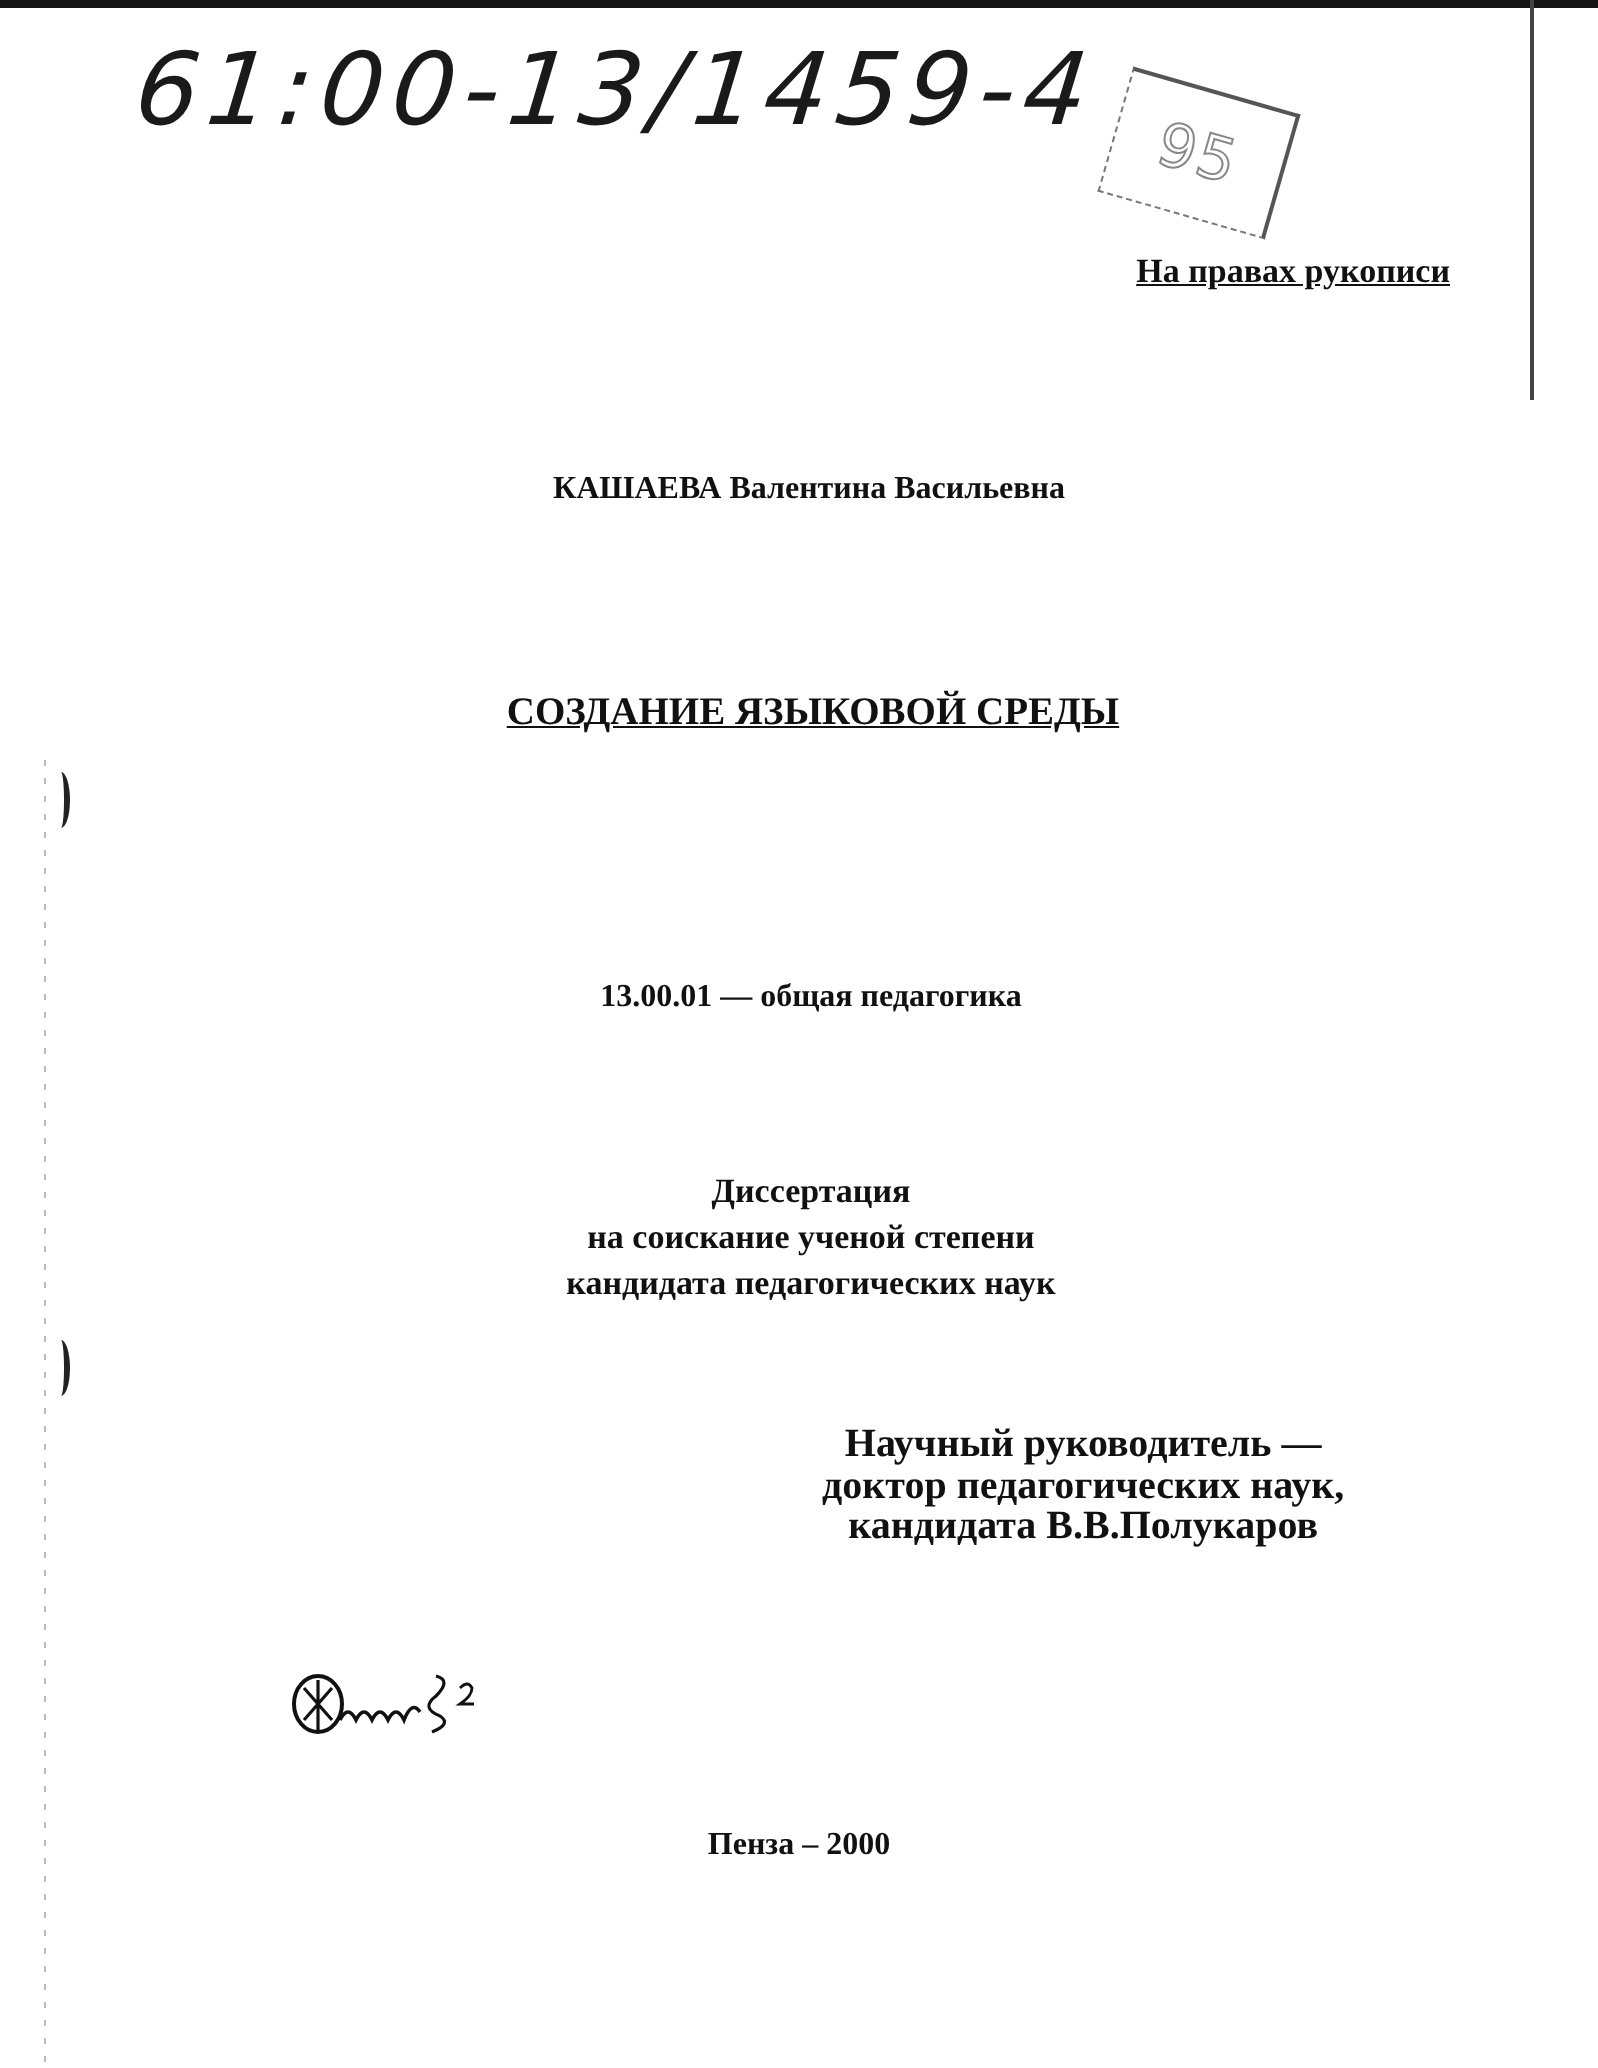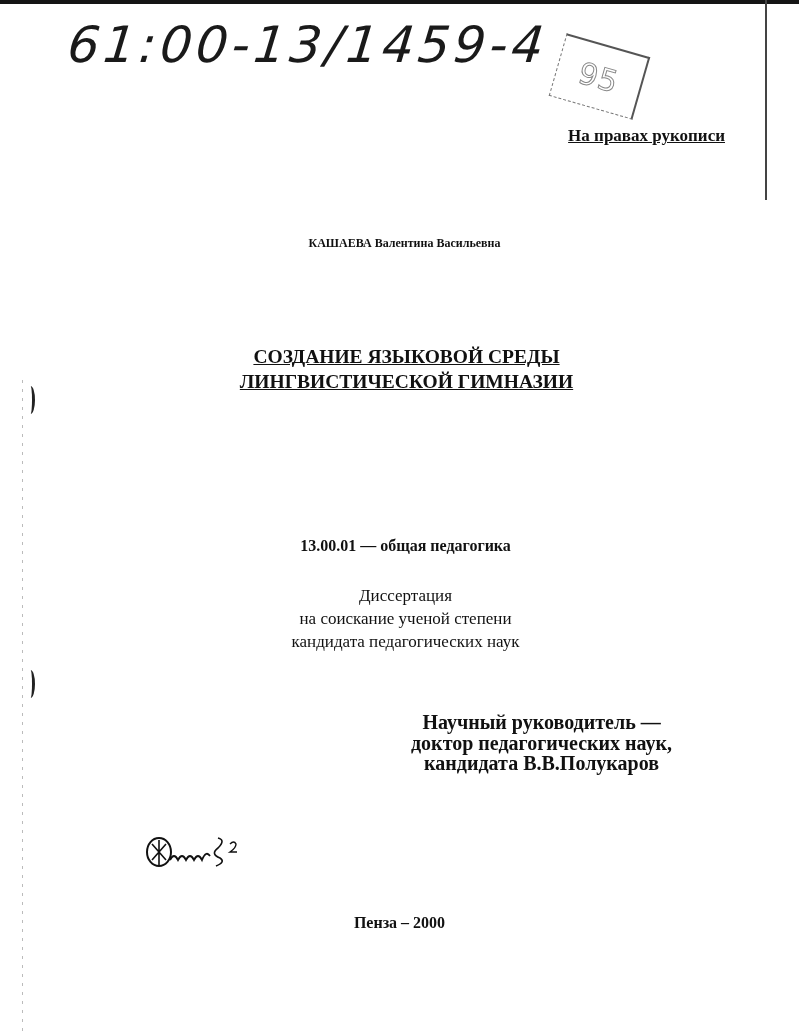--- a/index.html
+++ b/index.html
@@ -21,24 +21,24 @@
     }
     .stamp {
       position: absolute; left: 556px; top: 44px; width: 84px; height: 62px;
       border: 1px dashed #777; border-top: 2px solid #555; border-right: 2px solid #555;
       transform: rotate(16deg);
       display: flex; align-items: center; justify-content: center;
     }
     .stamp span { font-family: "DejaVu Sans", sans-serif; font-size: 30px; color: #ffffff;
       -webkit-text-stroke: 1px #888; letter-spacing: 1px; }
     .rights { position: absolute; right: 74px; top: 126px; font-size: 17px; font-weight: bold; text-decoration: underline; }
-    .author { position: absolute; left: 0; width: 799px; top: 236px; text-align: center; font-size: 12px; font-weight: bold; padding-left: 10px; box-sizing: border-box; }
+    .author { position: absolute; left: 0; width: 799px; top: 236px; text-align: center; font-size: 16px; font-weight: bold; padding-left: 10px; box-sizing: border-box; }
     .title { position: absolute; left: 0; width: 799px; top: 344px; text-align: center; font-size: 19.5px; font-weight: bold; line-height: 25px; padding-left: 14px; box-sizing: border-box; text-decoration: underline; }
-    .specialty { position: absolute; left: 0; width: 799px; top: 490px; text-align: center; font-size: 16px; font-weight: bold; padding-left: 12px; box-sizing: border-box; margin-top: 47px; }
-    .degree { position: absolute; left: 0; width: 799px; top: 584px; text-align: center; font-size: 17px; font-weight: normal; line-height: 23px; padding-left: 12px; box-sizing: border-box; }
+    .specialty { position: absolute; left: 0; width: 799px; top: 490px; text-align: center; font-size: 16px; font-weight: bold; padding-left: 12px; box-sizing: border-box; }
+    .degree { position: absolute; left: 0; width: 799px; top: 584px; text-align: center; font-size: 17px; font-weight: bold; line-height: 23px; padding-left: 12px; box-sizing: border-box; }
     .supervisor { position: absolute; left: 411px; top: 712px; font-size: 20px; font-weight: bold; line-height: 20.5px; text-align: center; }
     .signature { position: absolute; left: 142px; top: 830px; }
     .city { position: absolute; left: 0; width: 799px; top: 914px; text-align: center; font-size: 16px; font-weight: bold; box-sizing: border-box; }
     .line { display: block; }
   </style>
 </head>
 <body>
 
 <div class="top-edge"></div>
 <div class="right-edge"></div>
@@ -51,21 +51,20 @@
 <div class="stamp">
   <span>95</span>
 </div>
 
 <div class="rights">На правах рукописи</div>
 
 <div class="author">КАШАЕВА Валентина Васильевна</div>
 
 <div class="title">
   <span class="line">СОЗДАНИЕ ЯЗЫКОВОЙ СРЕДЫ</span>
-  <span class="line">ЛИНГВИСТИЧЕСКОЙ ГИМНАЗИИ</span>
 </div>
 
 <div class="specialty">13.00.01 — общая педагогика</div>
 
 <div class="degree">
   <span class="line">Диссертация</span>
   <span class="line">на соискание ученой степени</span>
   <span class="line">кандидата педагогических наук</span>
 </div>
 

